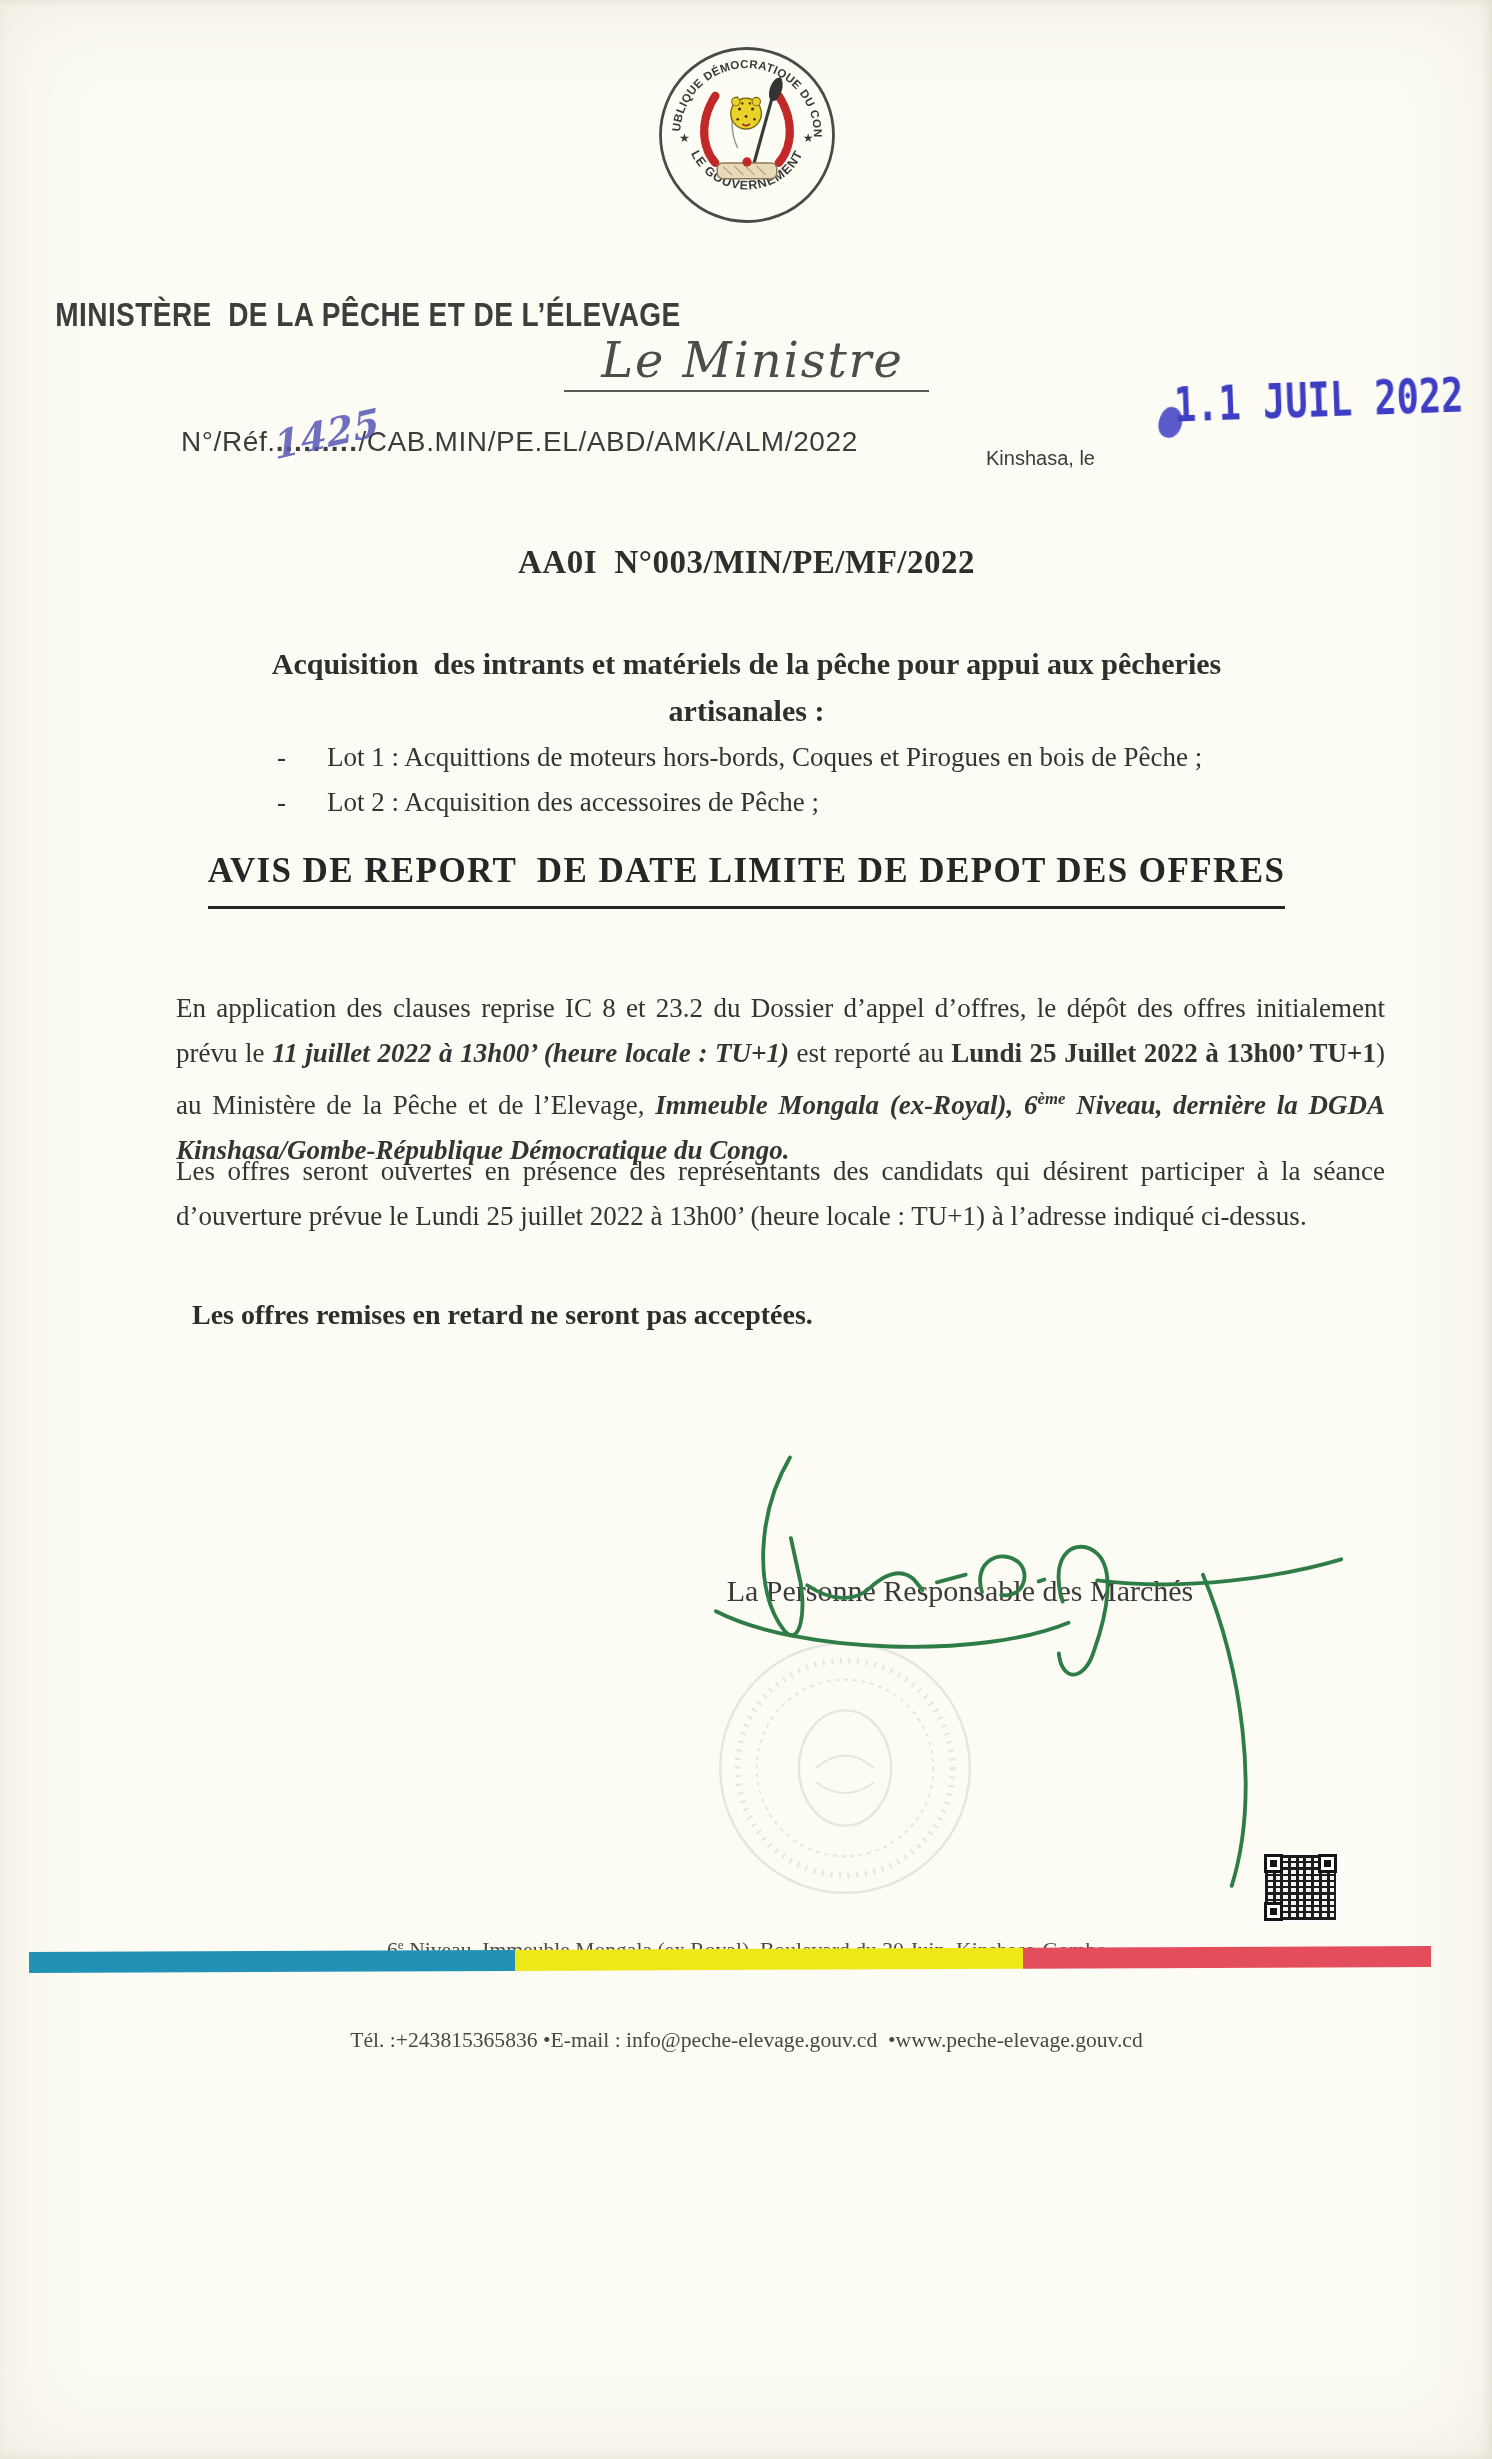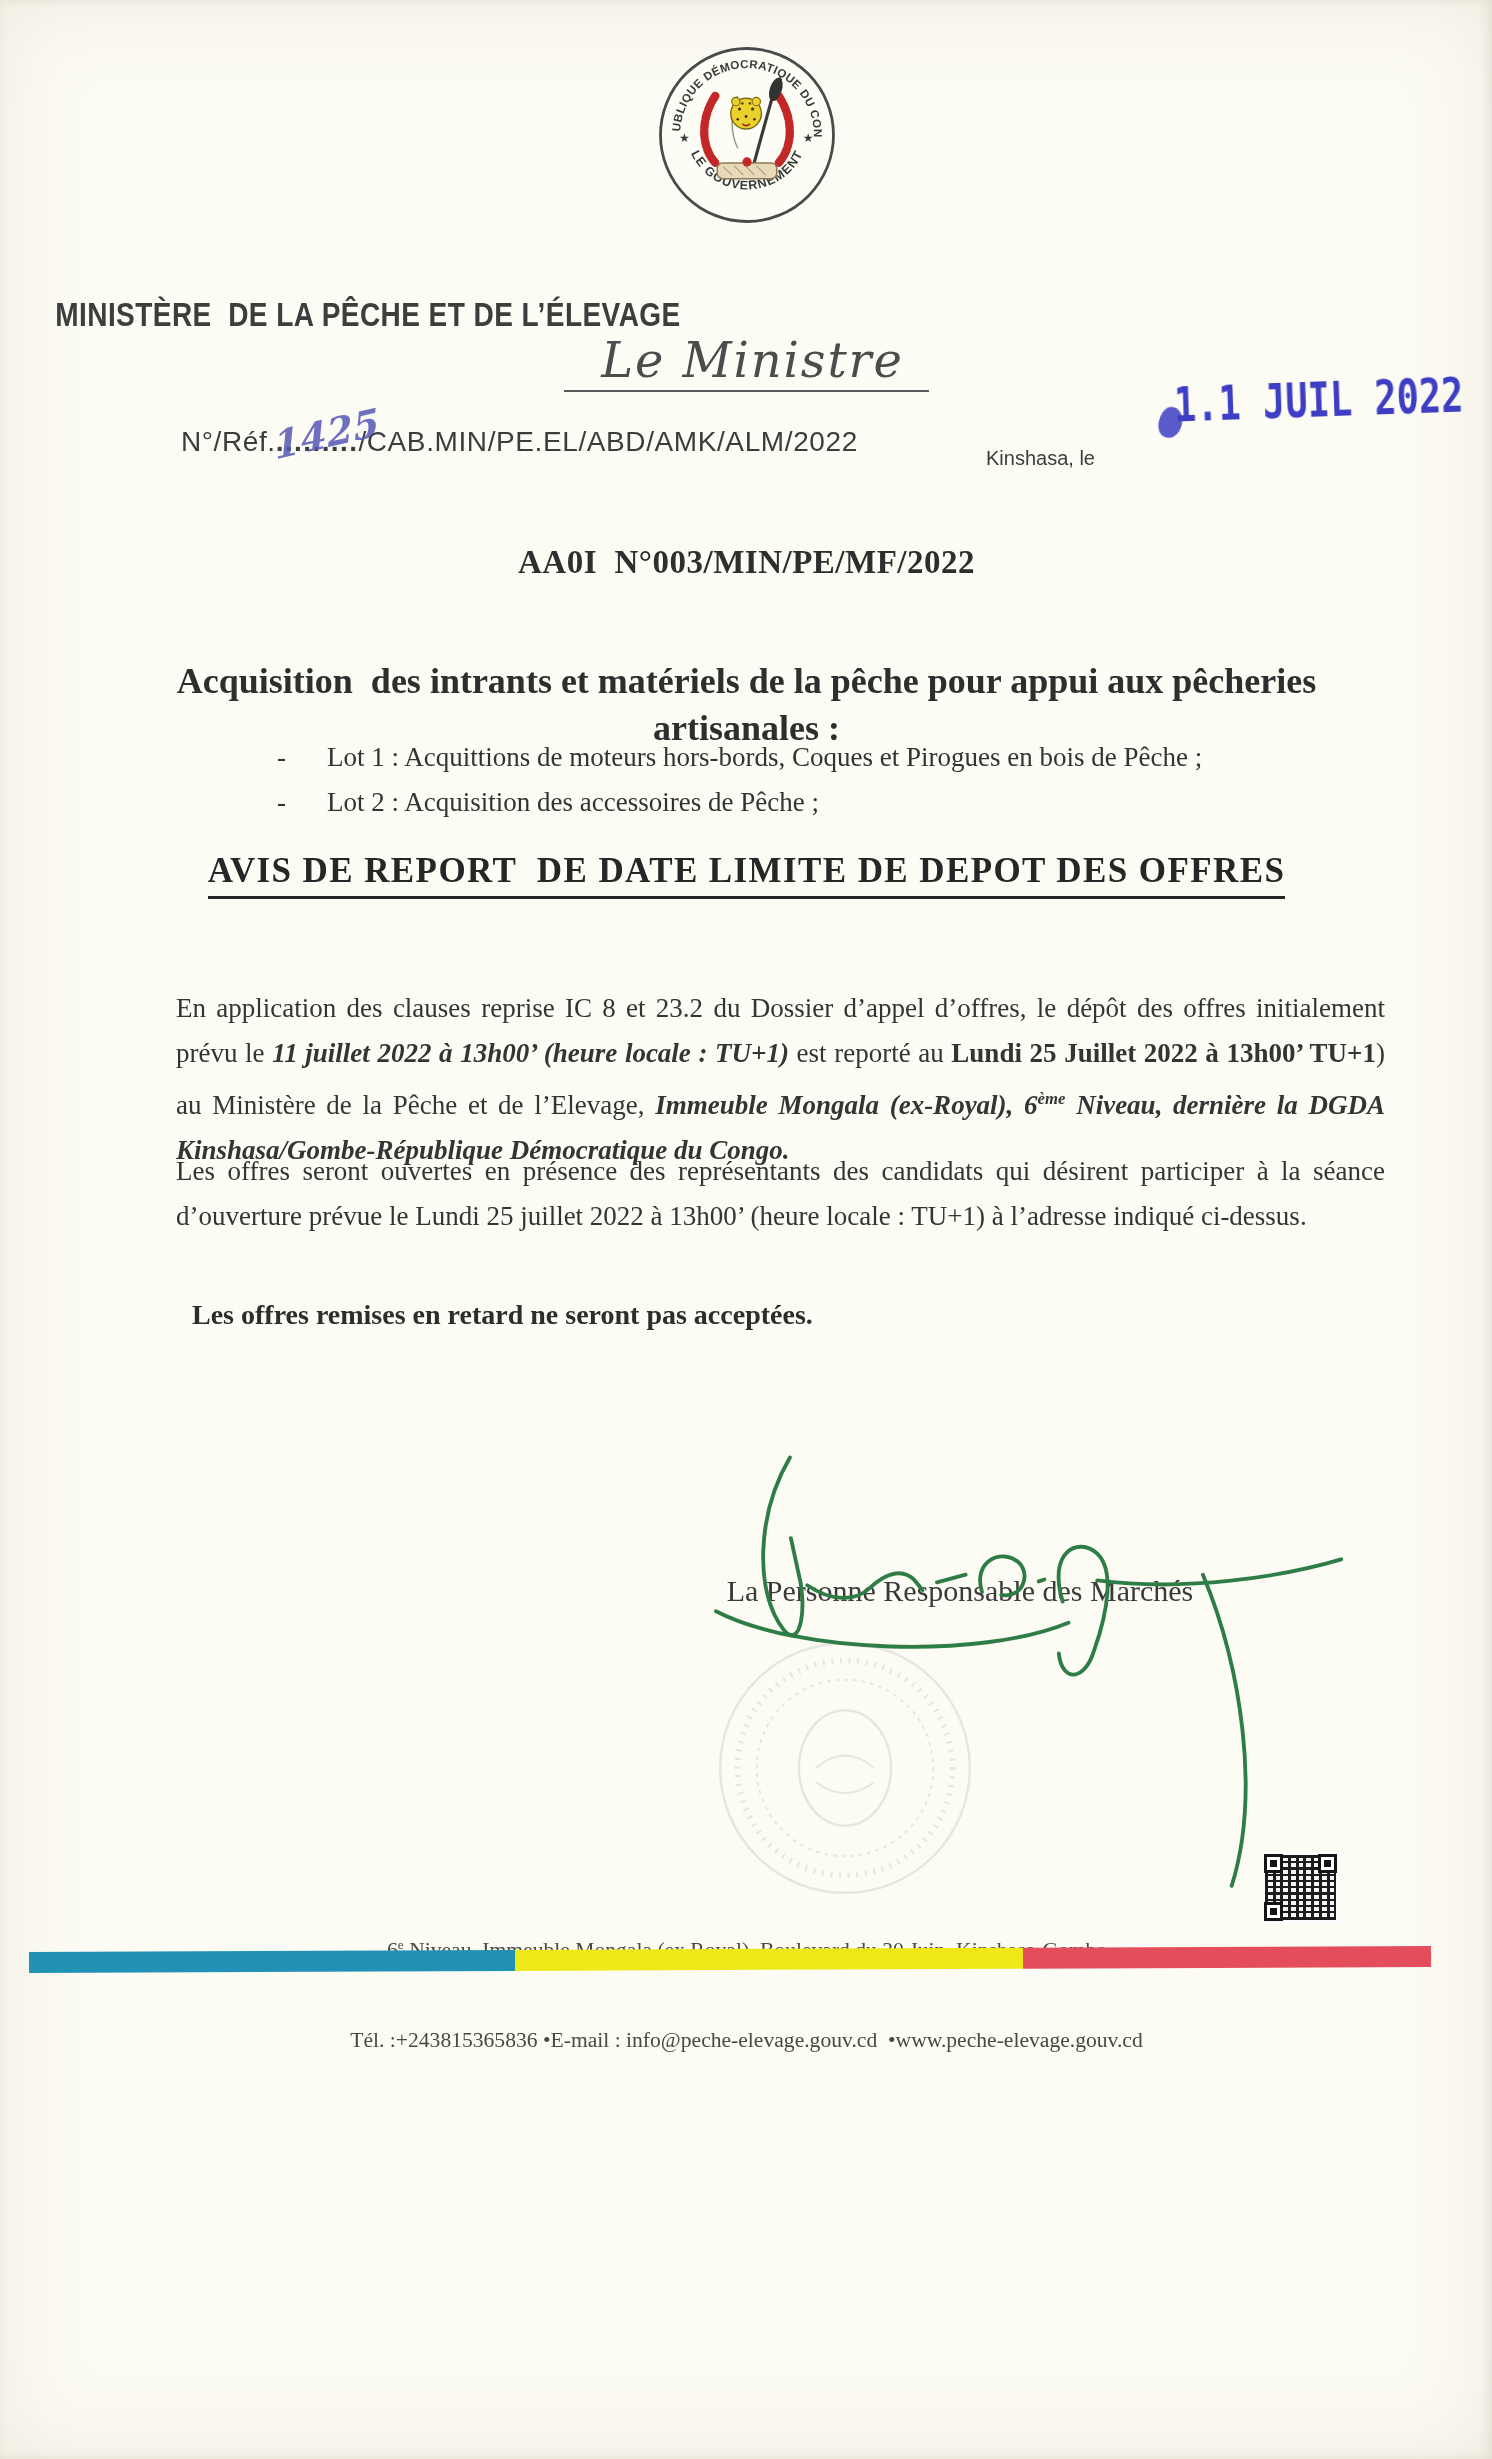--- a/index.html
+++ b/index.html
@@ -54,33 +54,33 @@
   .ink-blob{
     position:absolute;top:407px;left:1159px;width:23px;height:31px;
     border-radius:45% 55% 50% 50%;transform:rotate(18deg);opacity:.85;filter:blur(0.6px);
   }
   
   .subject-number{
     position:absolute;top:544px;left:0;width:100%;text-align:center;
     font-weight:bold;font-size:33px;color:#2e2e2e;letter-spacing:0.5px;white-space:pre;
   }
   .subject-title{
-    position:absolute;top:658px;left:0;width:100%;text-align:center;
-    font-weight:bold;font-size:36px;color:#2e2e2e;line-height:47px;
+    position:absolute;top:640px;left:0;width:100%;text-align:center;
+    font-weight:bold;font-size:30px;color:#2e2e2e;line-height:47px;
   }
   .subject-title .line{white-space:pre;}
   
   .lots{position:absolute;top:742px;left:277px;width:1095px;font-size:27px;color:#333;}
   .lot{display:flex;margin-bottom:14.4px;}
   .lot .dash{width:50px;flex:0 0 50px;}
   
   .notice-heading{position:absolute;top:851px;left:0;width:100%;text-align:center;}
   .notice-heading span{
     display:inline-block;font-weight:bold;font-size:35px;color:#262626;
-    letter-spacing:1.4px;border-bottom:3.8px solid #262626;padding-bottom:5px;white-space:pre;
+    letter-spacing:1.4px;border-bottom:3.8px solid #262626;padding-bottom:15px;white-space:pre;
   }
   .para{
     position:absolute;left:176px;width:1209px;
     font-size:27px;line-height:45px;text-align:justify;color:#343434;
   }
   .p1{top:959px;}
   .p2{top:1122px;}
   .bi{font-weight:bold;font-style:italic;}
   .b{font-weight:bold;}
   sup.s{font-size:.62em;vertical-align:super;margin-top:8px;}

